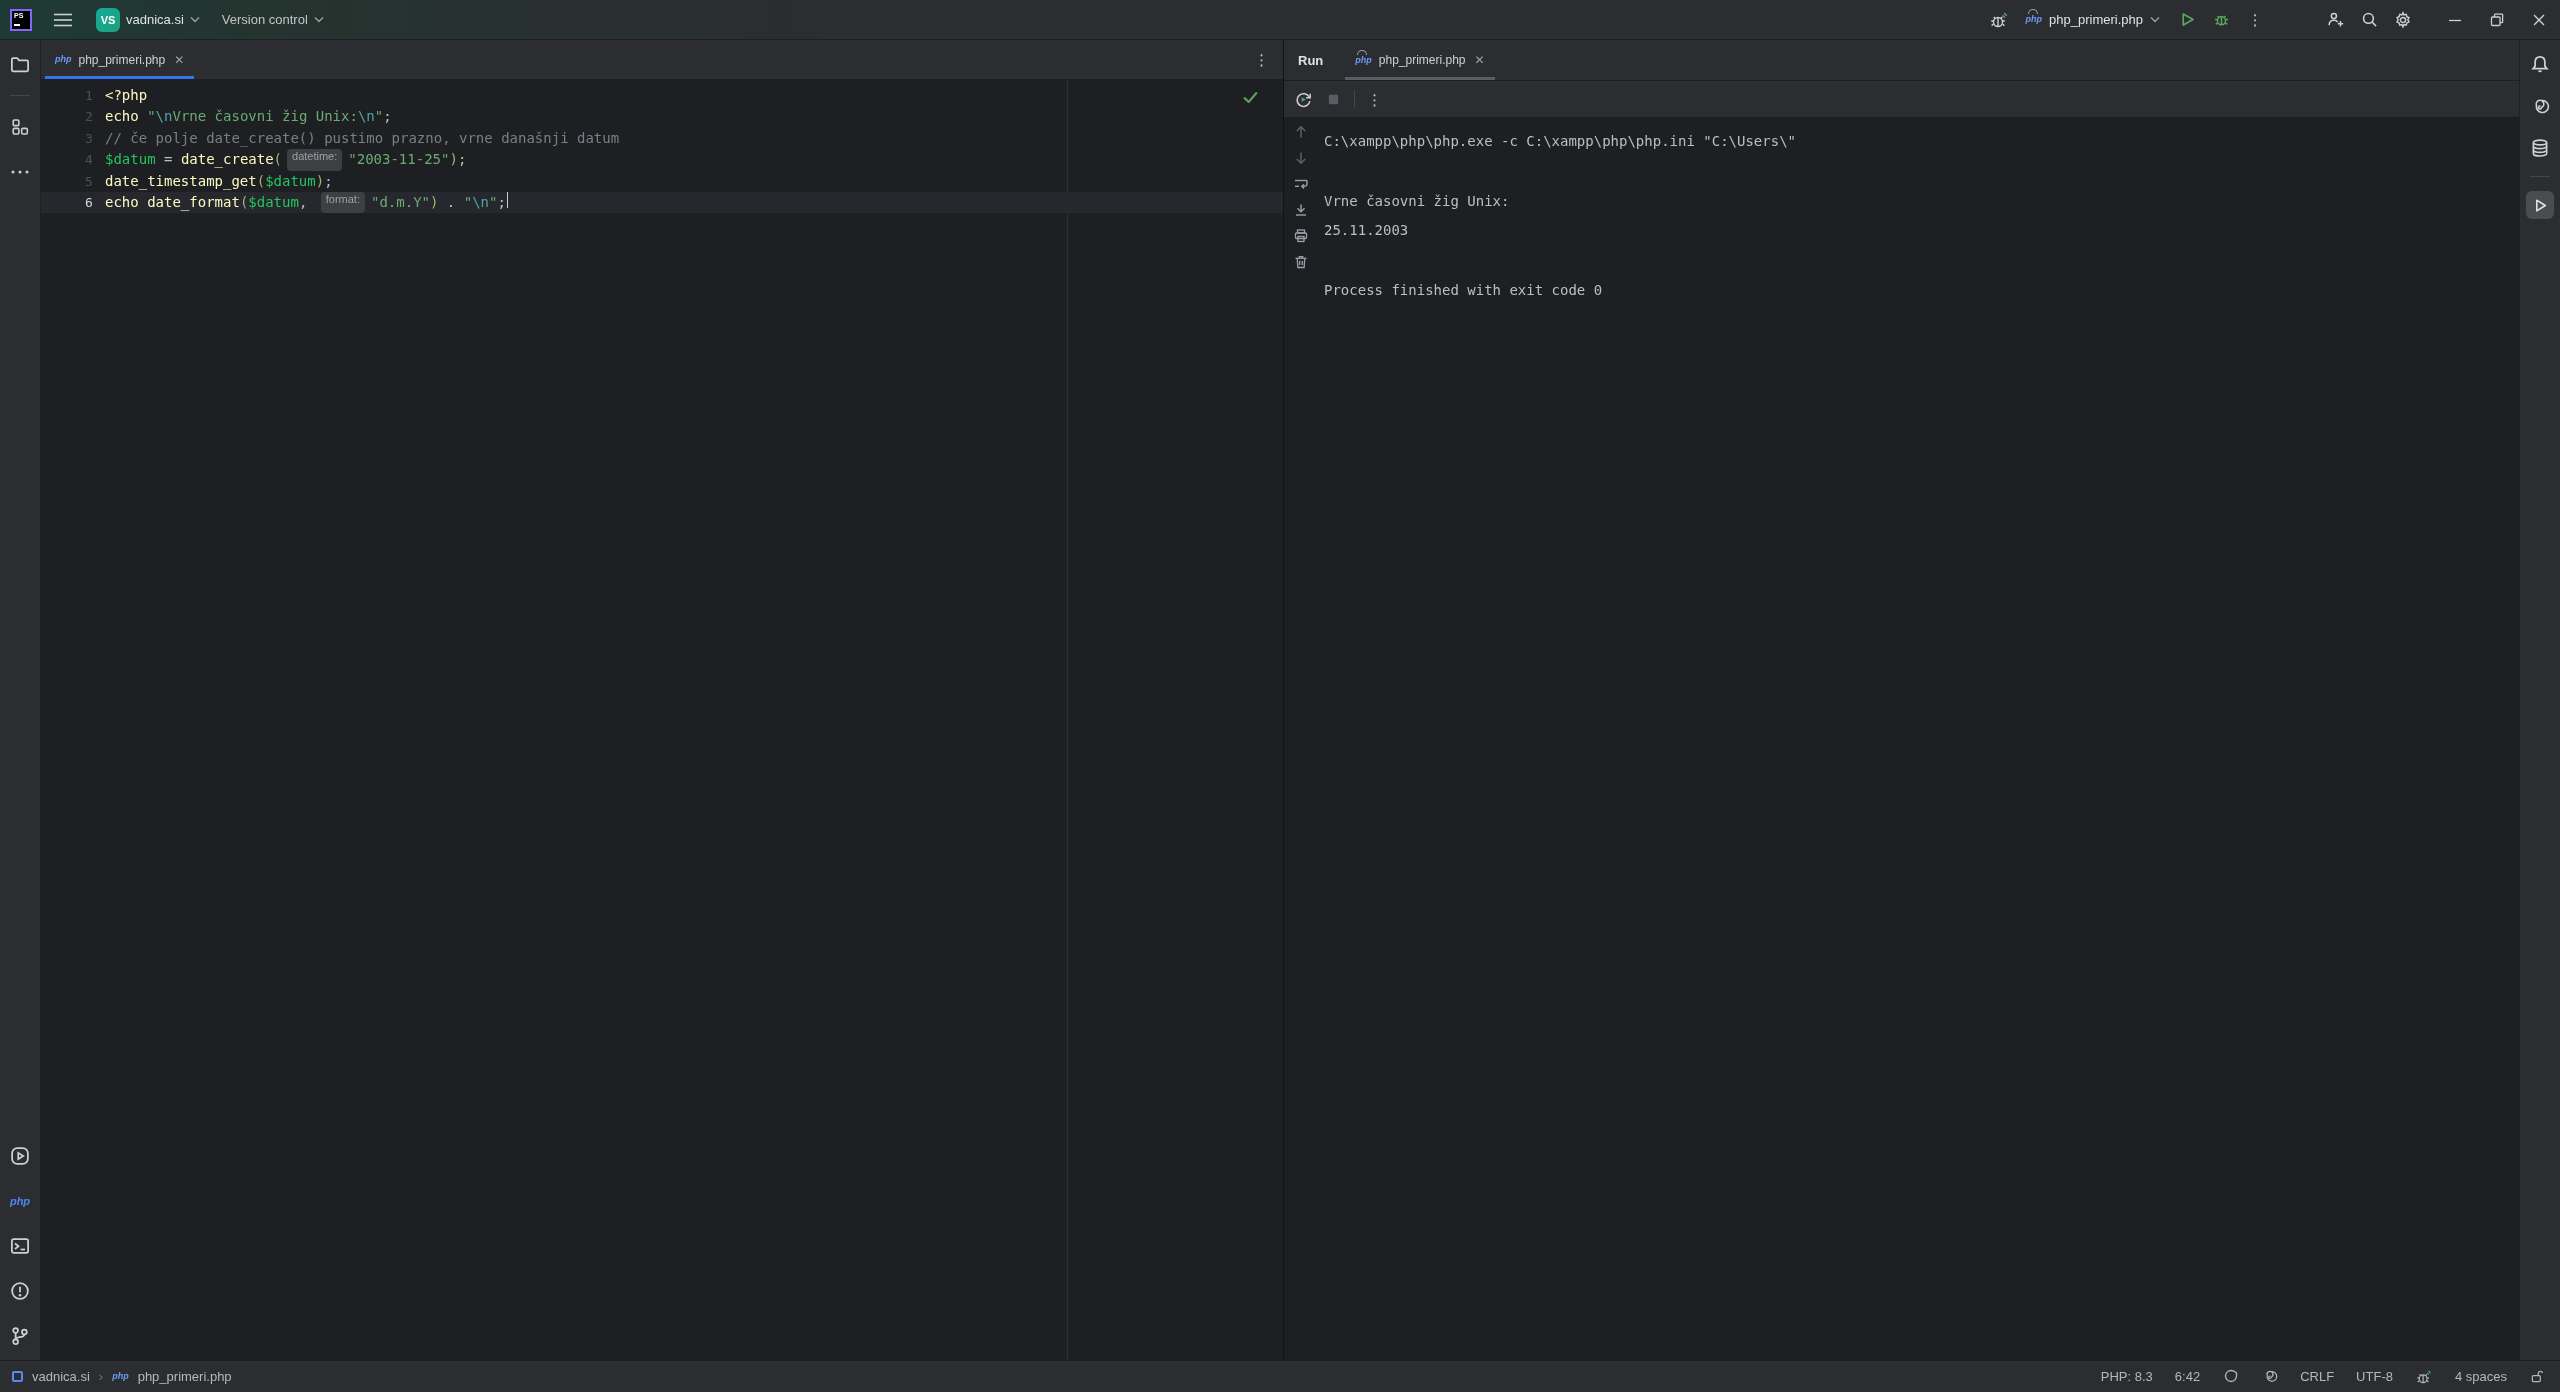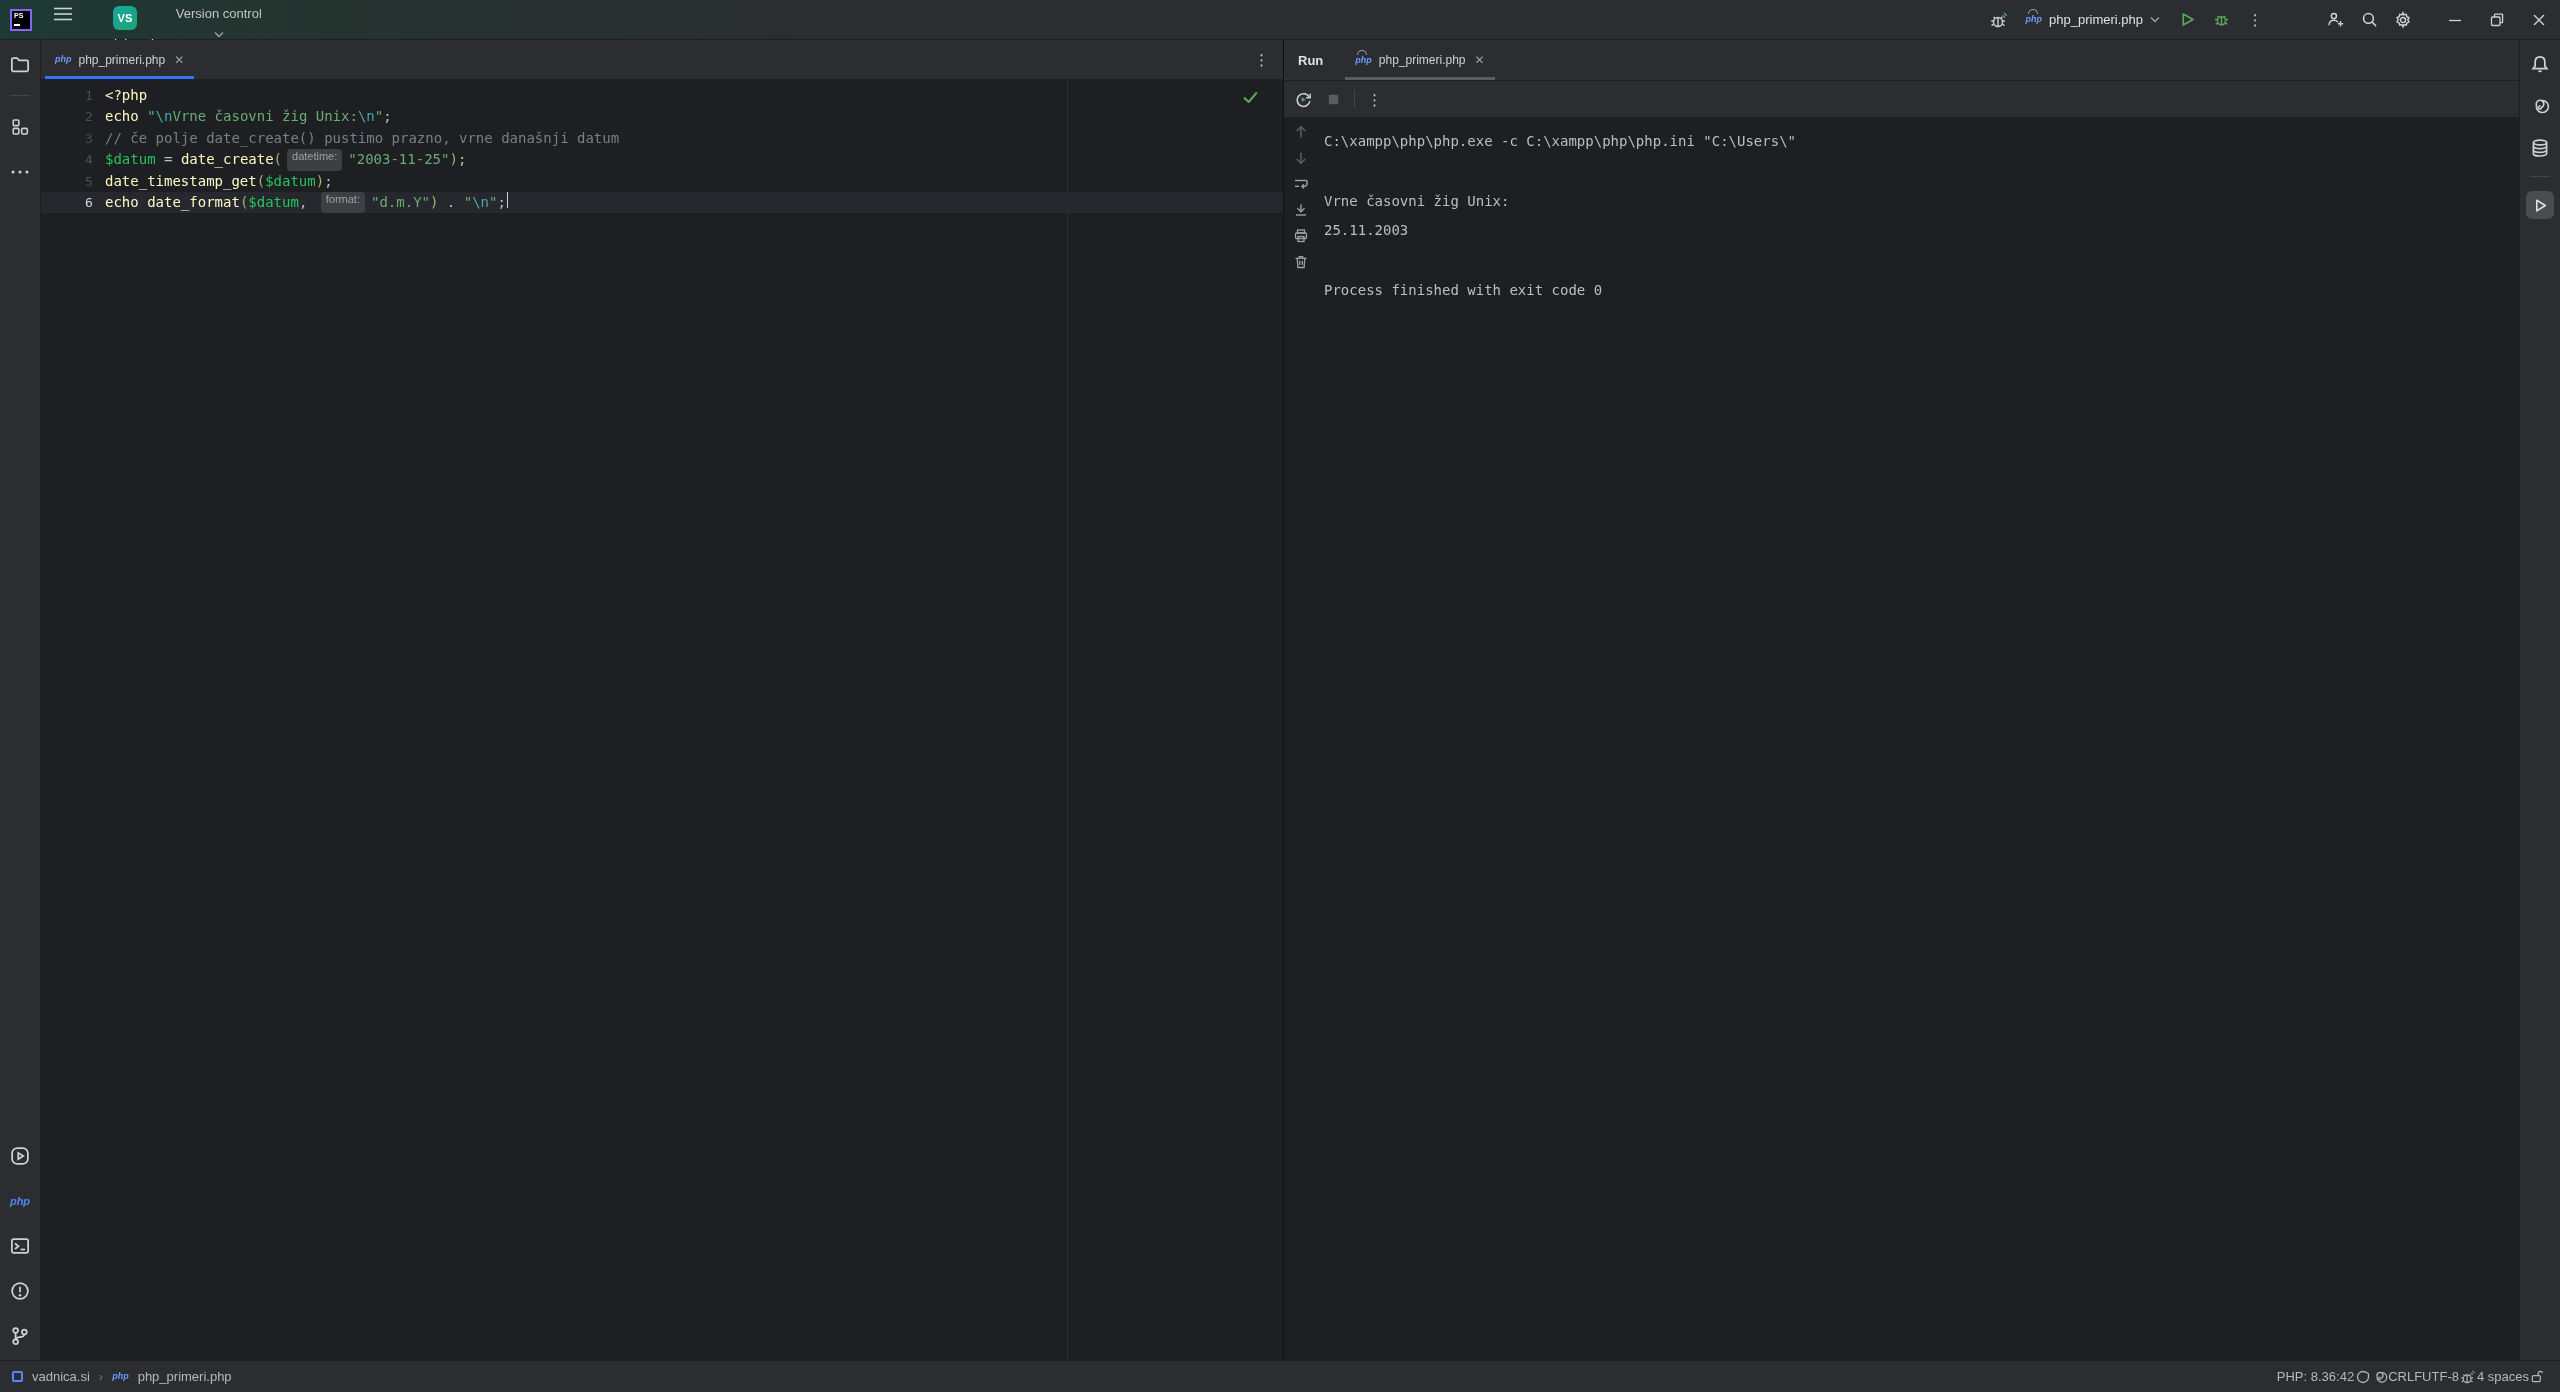--- a/index.html
+++ b/index.html
@@ -8,21 +8,21 @@
   svg { display:block; }
   .icn { width:16px; height:16px; display:inline-flex; align-items:center; justify-content:center; flex:none; }
 
   
   .titlebar { height:40px; display:flex; align-items:center; padding:0 0 0 10px;
               background:linear-gradient(90deg,#1e3a34 0px,#24342f 260px,#2b2d30 820px,#2b2d30 100%);
               border-bottom:1px solid #1e1f22; }
   .ps-logo { width:22px; height:22px; border:2px solid #8566f6; background:#000; position:relative; margin-right:14px; flex:none; }
   .ps-logo .ps-txt { position:absolute; top:1px; left:2px; font-size:7px; font-weight:bold; color:#fff; letter-spacing:0; }
   .ps-logo .ps-bar { position:absolute; bottom:3px; left:2px; width:6px; height:2px; background:#fff; }
-  .tb-btn { height:28px; display:flex; align-items:center; gap:6px; padding:0 8px; border-radius:6px; cursor:default;flex-direction:column; }
+  .tb-btn { height:28px; display:flex; align-items:center; gap:6px; padding:0 8px; border-radius:6px; cursor:default; }
   .avatar { width:24px; height:24px; border-radius:6px; background:linear-gradient(135deg,#16a8a0,#1ea275);
             color:#fff; font-size:11px; font-weight:bold; display:flex; align-items:center; justify-content:center; flex:none; }
   .tb-label { font-size:13px; color:#dfe1e5; }
   .tb-label.dim { color:#c2c5cb; }
   .tb-right { margin-left:auto; display:flex; align-items:center; height:100%; }
   .runconf { display:flex; align-items:center; gap:7px; padding:0 10px; height:30px; }
   .php-badge { font-size:9px; font-style:italic; font-weight:bold; color:#6b9bfa; position:relative; line-height:1; flex:none; }
   .php-badge .hat { position:absolute; top:-6px; left:2px; width:10px; height:5px; border:1.5px solid #9da0a8; border-bottom:none; border-radius:5px 5px 0 0; }
   .tb-icobtn { width:34px; height:30px; display:flex; align-items:center; justify-content:center; }
   .win-btn { width:42px; height:40px; display:flex; align-items:center; justify-content:center; }
@@ -75,21 +75,21 @@
   .console { flex:1; padding:5px 8px 0 6px; font-family:"DejaVu Sans Mono", monospace; font-size:14px;
              line-height:21.8px; color:#bcbec4; white-space:pre; }
   .console-line { min-height:21.8px;margin-top:8px; }
 
   
   .statusbar { height:32px; background:#2b2d30; border-top:1px solid #1e1f22; display:flex; align-items:center;
                padding:0 14px 0 12px; font-size:13px; color:#b4b8bf; }
   .crumbs { display:flex; align-items:center; gap:9px; }
   .crumb-sep { color:#6f737a; font-size:13px; }
   .proj-sq { width:11px; height:11px; border:2px solid #548af7; border-radius:2px; flex:none; }
-  .sb-right { margin-left:auto; display:flex; align-items:center; }
+  .sb-right { margin-left:auto; display:flex; gap:22px; }
   .sb-item { display:flex; align-items:center; }
 </style>
 </head>
 <body>
 
 <div class="titlebar">
   <div class="ps-logo">
     <span class="ps-txt">PS</span>
     <span class="ps-bar"></span>
   </div>

